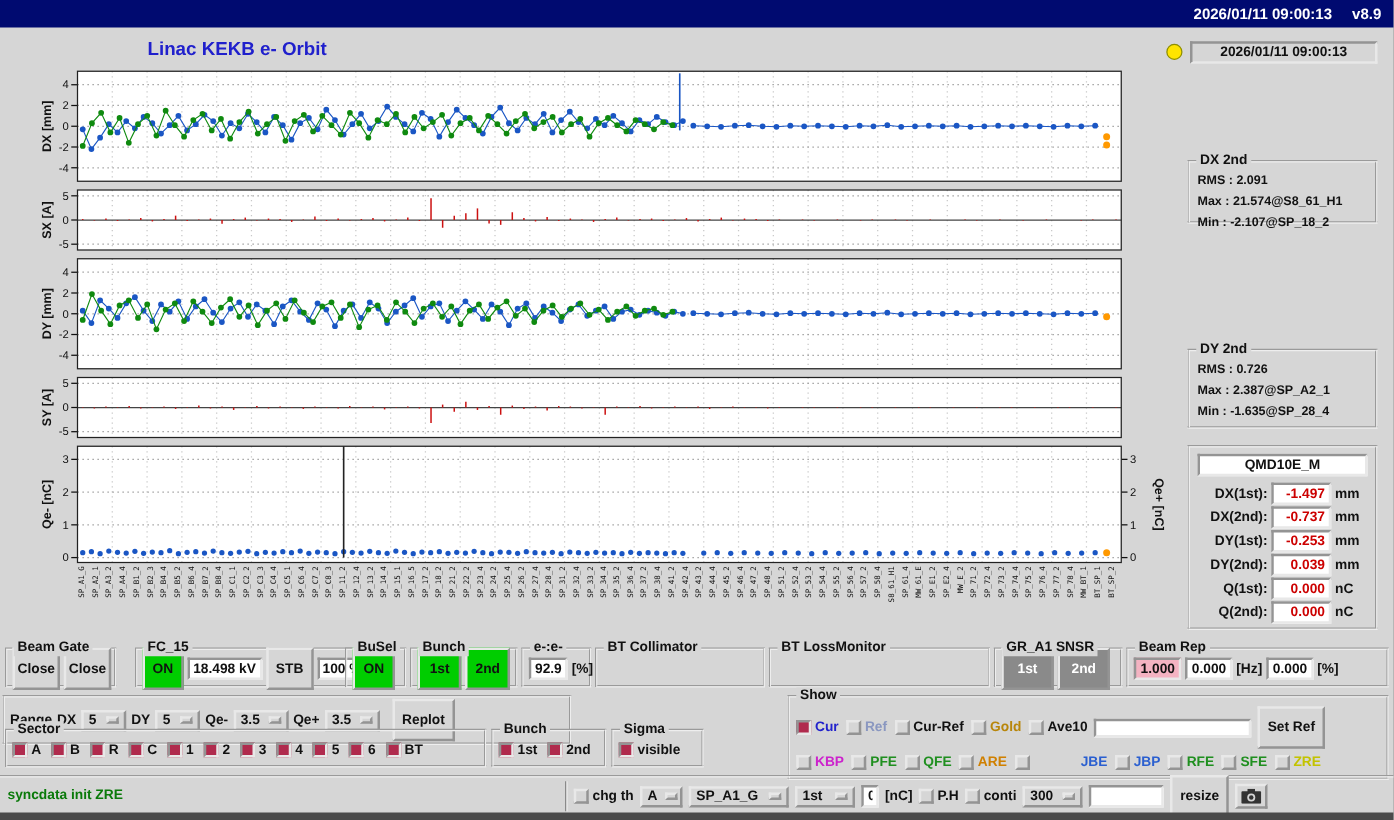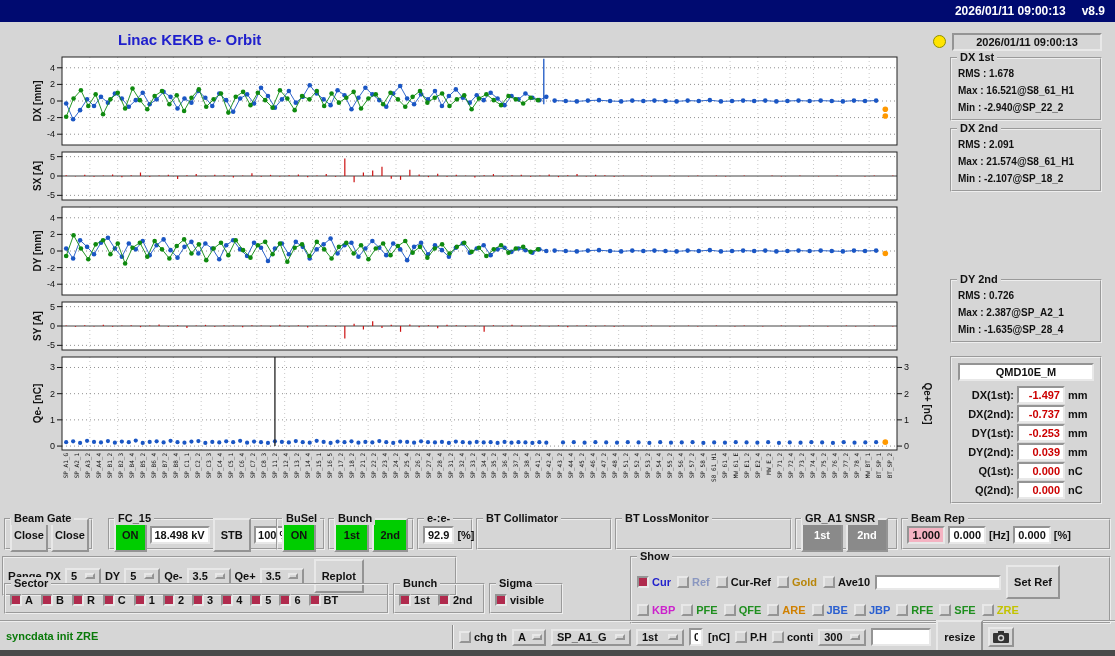--- a/index.html
+++ b/index.html
@@ -143,29 +143,21 @@
       <span class="bpm" style="left: 780.066px;">SP_77_2</span>
       <span class="bpm" style="left: 791.053px;">SP_78_4</span>
       <span class="bpm" style="left: 802.039px;">MW_BT_1</span>
       <span class="bpm" style="left: 813.026px;">BT_SP_1</span>
       <span class="bpm" style="left: 824.013px;">BT_SP_2</span>
     </div>
 
   <div class="led"></div>
   <div class="timebox">2026/01/11 09:00:13</div>
 
-  <div class="frame" style="left:950px;top:57px;width:152px;height:64px">
-    <span class="flabel">DX 1st</span>
-    <div style="padding:6px 0 0 6px">
-      <div class="statline">RMS : 1.678</div>
-      <div class="statline">Max : 16.521@S8_61_H1</div>
-      <div class="statline">Min : -2.940@SP_22_2</div>
-    </div>
-  </div>
-  <div class="frame" style="left:950px;top:128px;width:152px;height:64px">
+  <div class="frame" style="left:950px;top:128px;width:152px;height:51px">
     <span class="flabel">DX 2nd</span>
     <div style="padding:6px 0 0 6px">
       <div class="statline">RMS : 2.091</div>
       <div class="statline">Max : 21.574@S8_61_H1</div>
       <div class="statline">Min : -2.107@SP_18_2</div>
     </div>
   </div>
   <div class="frame" style="left:950px;top:279px;width:152px;height:64px">
     <span class="flabel">DY 2nd</span>
     <div style="padding:6px 0 0 6px">
@@ -339,21 +331,21 @@
           <span class="cbitem">
             <span class="cb"></span>
             <span class="t" style="color: rgb(31, 143, 31);">QFE</span>
           </span>
           <span class="cbitem">
             <span class="cb"></span>
             <span class="t" style="color: rgb(208, 128, 0);">ARE</span>
           </span>
           <span class="cbitem">
             <span class="cb"></span>
-            <span class="t" style="color: rgb(42, 95, 208);">JBE</span>
+            <span class="t" style="color: rgb(42, 95, 208); margin-left: 38px;">JBE</span>
           </span>
           <span class="cbitem">
             <span class="cb"></span>
             <span class="t" style="color: rgb(42, 95, 208);">JBP</span>
           </span>
           <span class="cbitem">
             <span class="cb"></span>
             <span class="t" style="color: rgb(31, 143, 31);">RFE</span>
           </span>
           <span class="cbitem">

